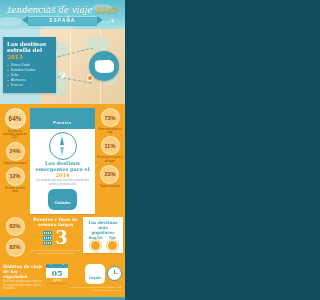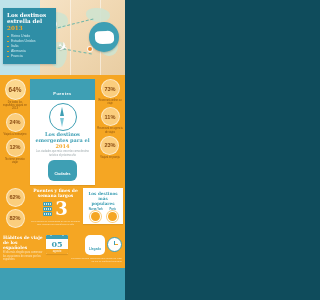--- a/index.html
+++ b/index.html
@@ -134,20 +134,37 @@
   .hright p{margin:2px 0 0 0;font-size:2.5px;line-height:3.1px;color:#fde4b8;text-align:right;}
 
   
   .footer{position:relative;background:#3e9fb4;padding:4px 3px 0 3px;height:61px;box-sizing:border-box;overflow:hidden;}
 </style>
 </head>
 <body>
 
 <div class="page">
 
+  <div class="header">
+    <div class="cloud h-c1"></div>
+    <div class="cloud h-c2"></div>
+    <div class="cloud h-c3"></div>
+    <div class="dash hd1"></div>
+    <div class="dash hd2"></div>
+    <div class="plane" style="left:110px;top:17px;">✈</div>
+    <div class="title">
+      <span>tendencias de viaje</span>
+      <span class="yr">2013</span>
+    </div>
+    <div class="rib-l"></div>
+    <div class="rib-r"></div>
+    <div class="ribbon">
+      <span>ESPAÑA</span>
+    </div>
+  </div>
 
   <div class="mapband">
     <div class="side-sky"></div>
     <div class="map-paper"></div>
     <div class="map-fold" style="left:70px;"></div>
     <div class="map-fold" style="left:100px;"></div>
     <div class="cont c1"></div>
     <div class="cont c2"></div>
     <div class="cont c3"></div>
     <div class="cont c4"></div>

